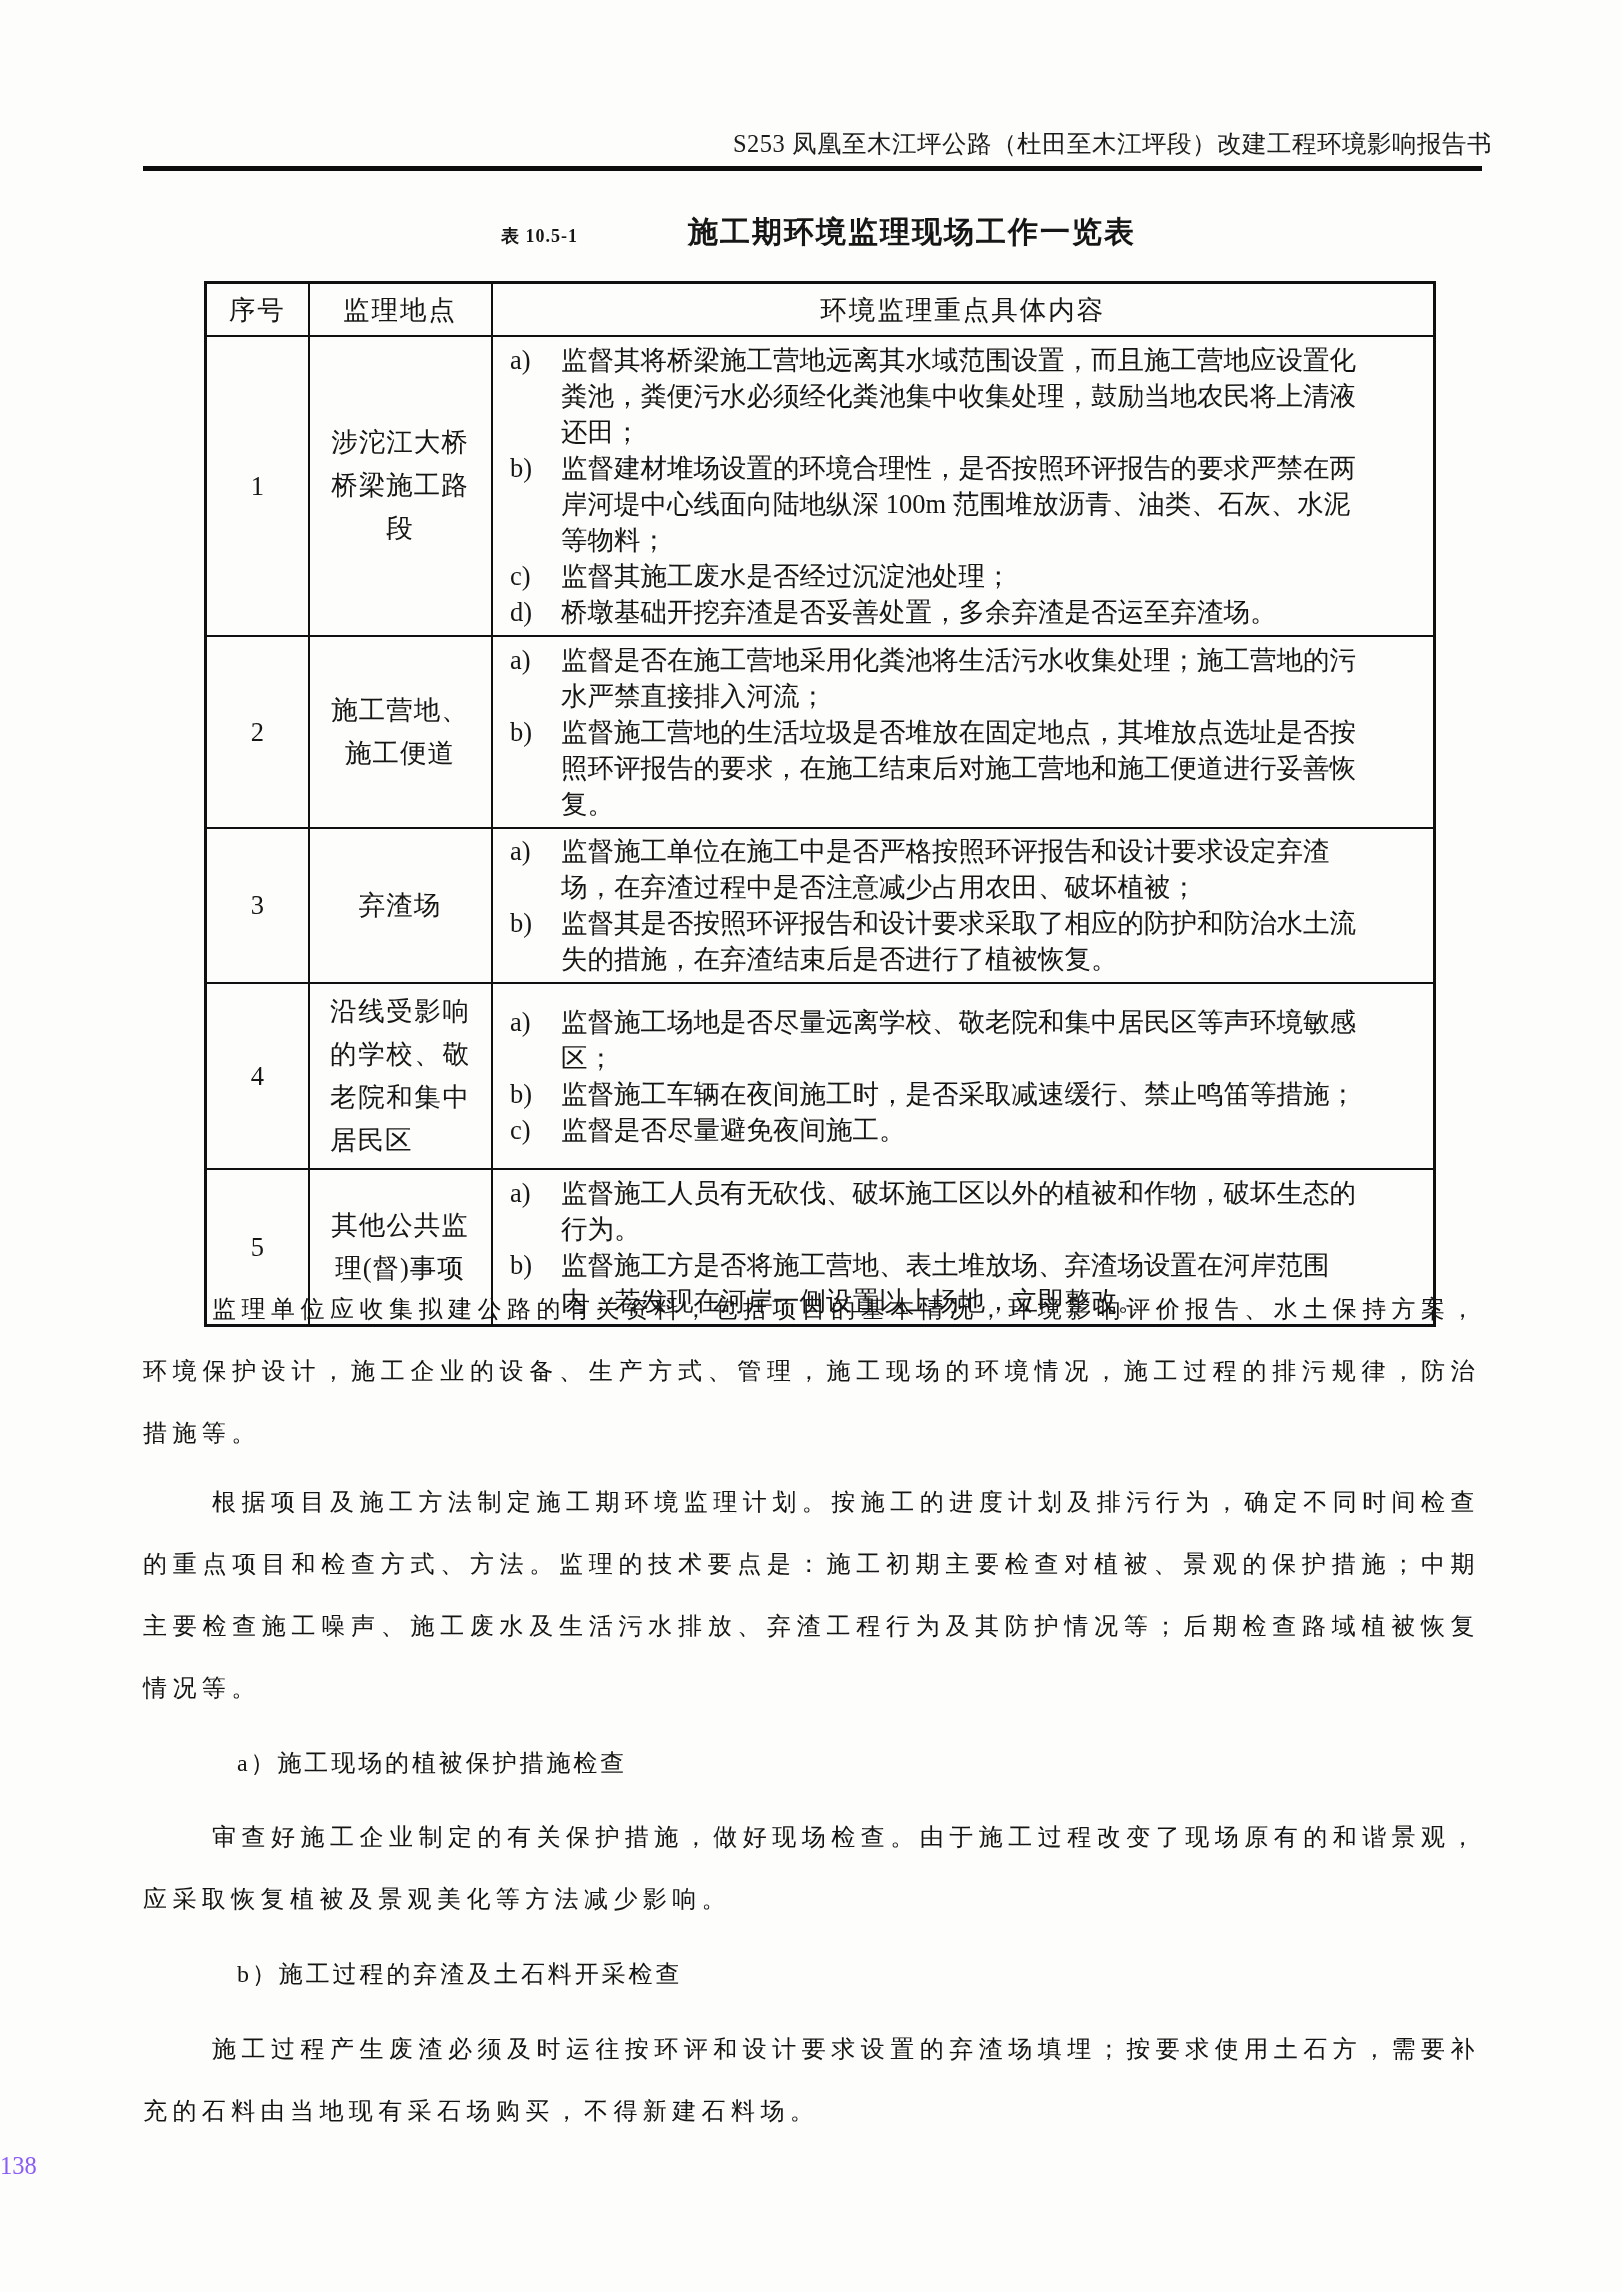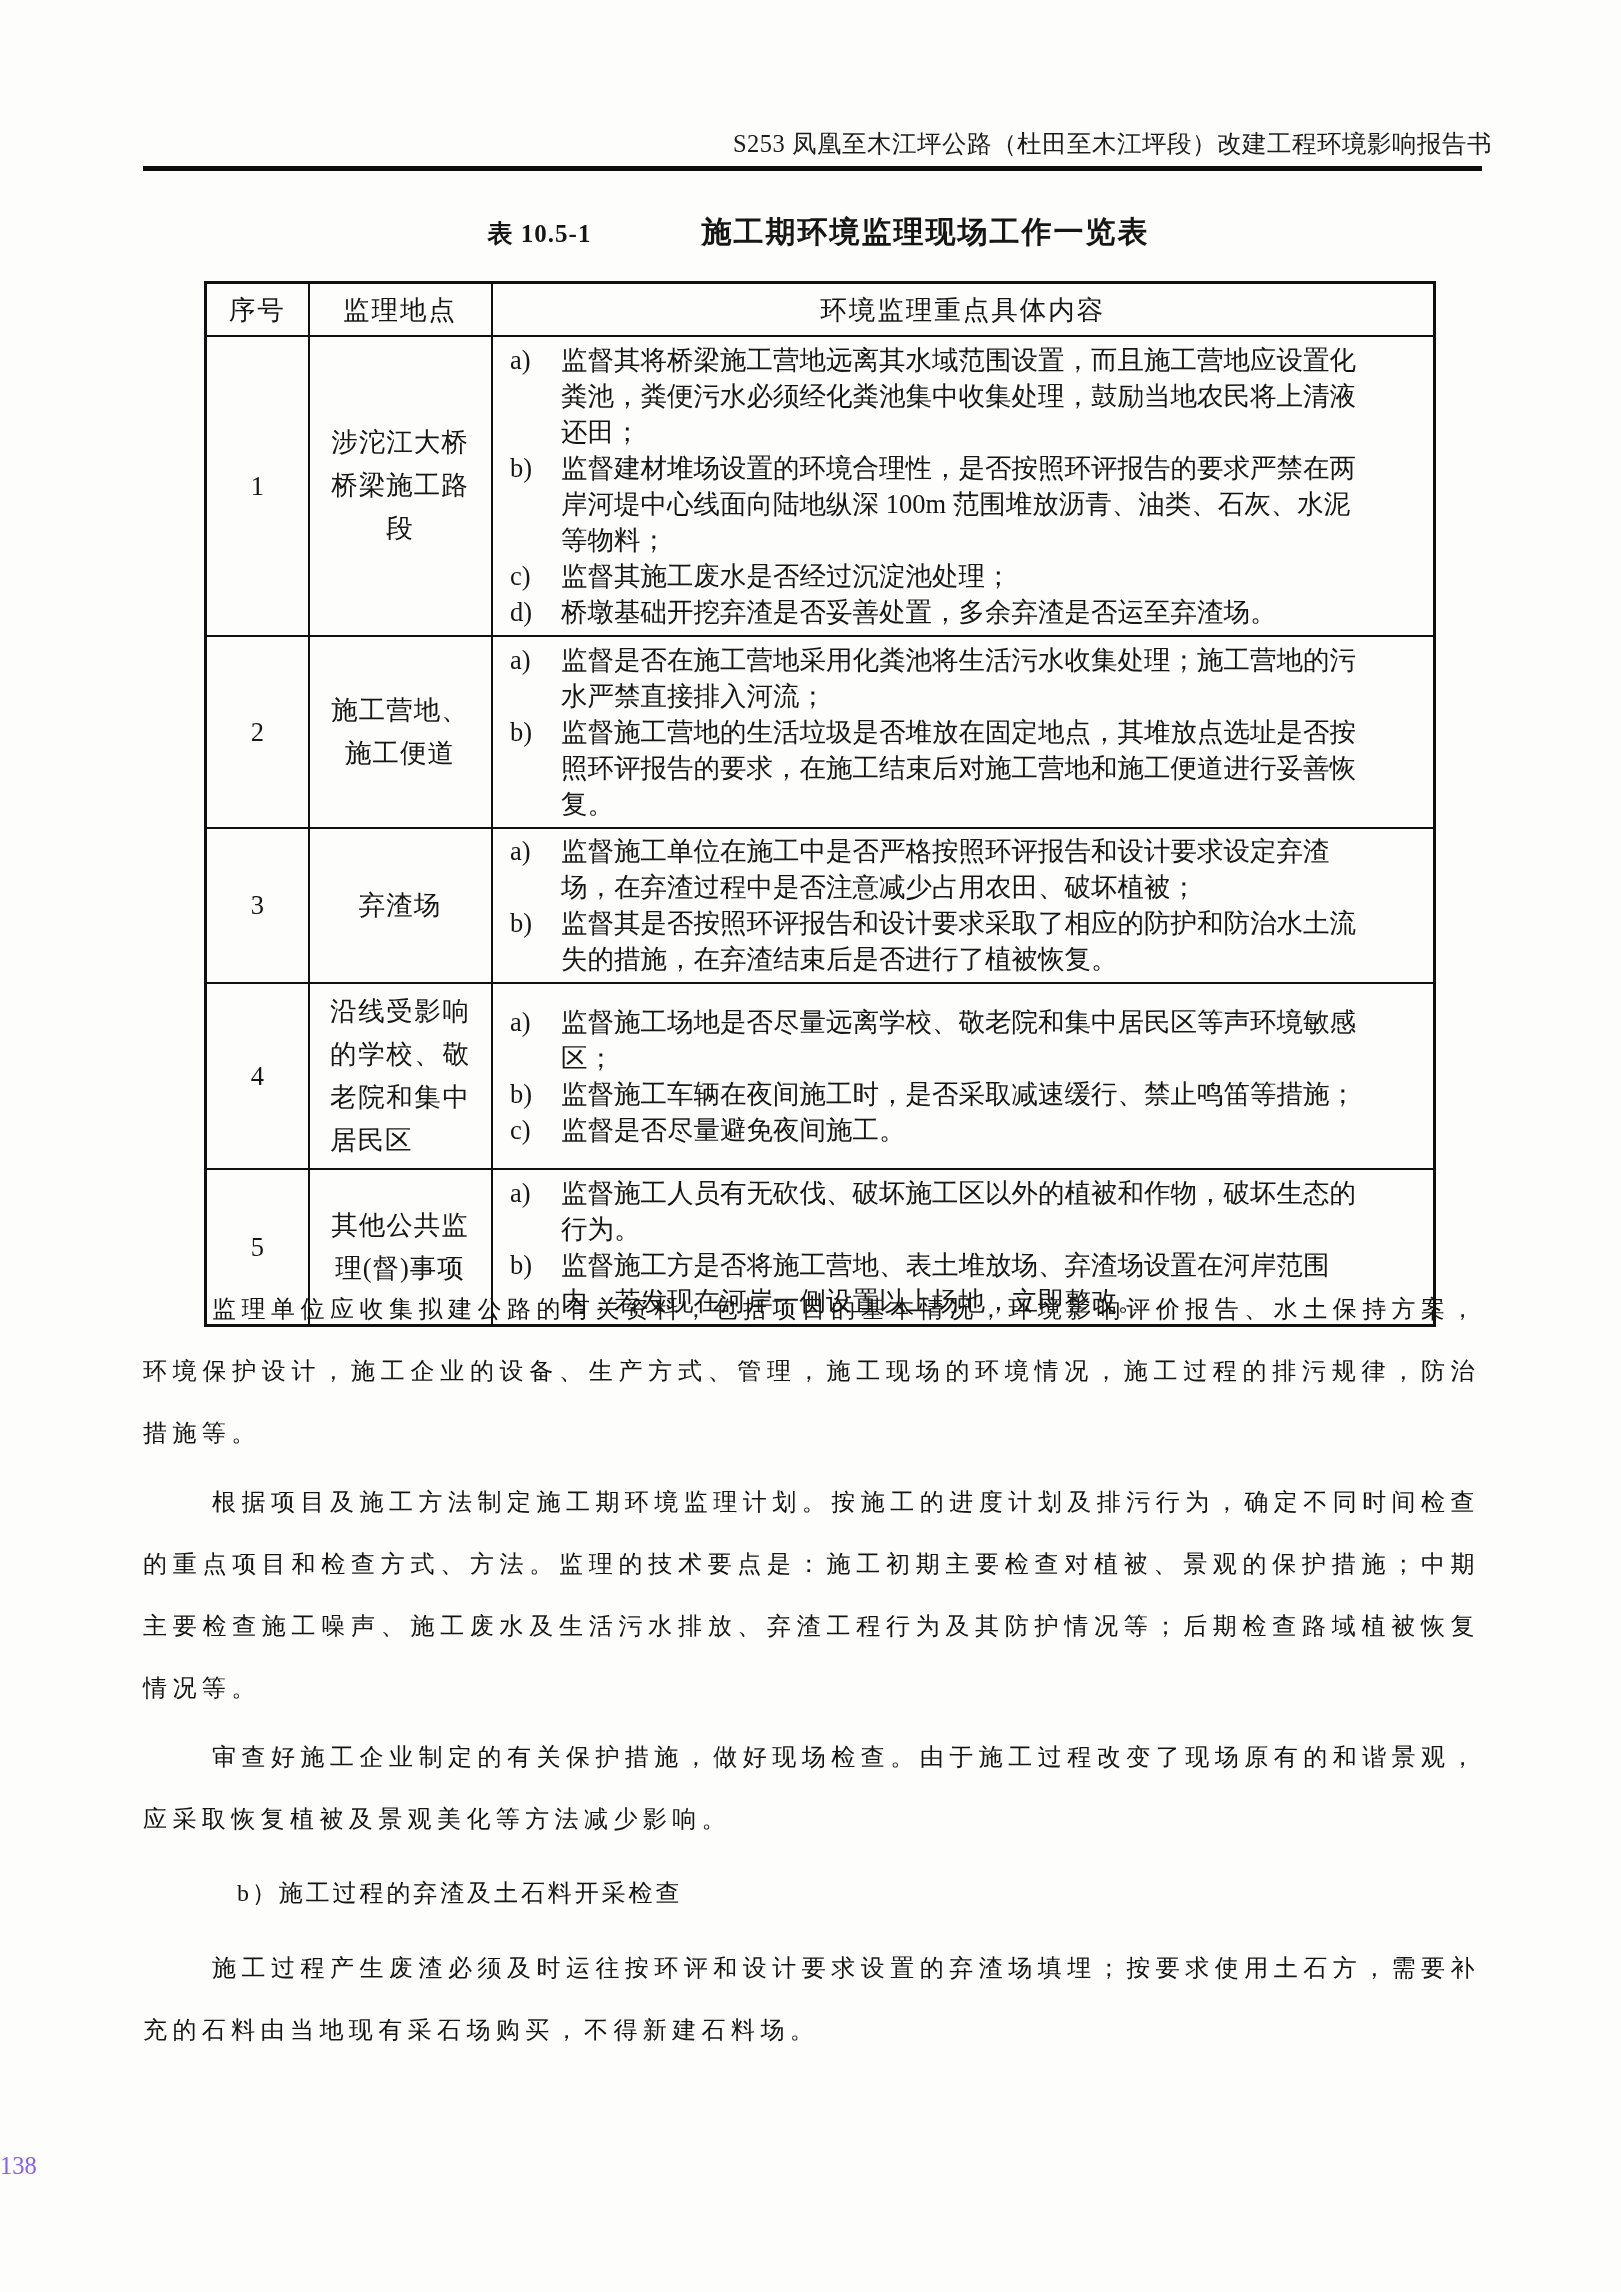--- a/index.html
+++ b/index.html
@@ -18,21 +18,21 @@
     text-align:right;font-size:24.5px;letter-spacing:0.5px;color:#1c1c1c;
   }
   .header-rule{
     position:absolute;top:166px;left:143px;width:1339px;height:4.9px;background:#0d0d0d;
   }
   
   .table-caption{
     position:absolute;top:212px;left:204px;width:1229px;
     display:flex;justify-content:center;align-items:baseline;gap:110px;
   }
-  .caption-label{font-size:25px;font-weight:bold;letter-spacing:1px;}
+  .caption-label{font-size:18px;font-weight:bold;letter-spacing:1px;}
   .caption-title{
     font-family:"Liberation Sans","DejaVu Sans",sans-serif;
     font-size:30px;font-weight:bold;letter-spacing:2px;
   }
   
   table.work-table{
     position:absolute;top:281px;left:204px;width:1229px;
     border-collapse:collapse;table-layout:fixed;
     font-size:26.5px;line-height:36px;
     border:3.9px solid #101010;
@@ -176,20 +176,21 @@
               <span class="item-text">监督施工方是否将施工营地、表土堆放场、弃渣场设置在河岸范围内，若发现在河岸一侧设置以上场地，立即整改。</span>
             </div>
         </td>
       </tr>
     </tbody>
   </table>
 
   <div class="body-text">
     <p class="para">监理单位应收集拟建公路的有关资料，包括项目的基本情况，环境影响评价报告、水土保持方案，环境保护设计，施工企业的设备、生产方式、管理，施工现场的环境情况，施工过程的排污规律，防治措施等。</p>
     <p class="para">根据项目及施工方法制定施工期环境监理计划。按施工的进度计划及排污行为，确定不同时间检查的重点项目和检查方式、方法。监理的技术要点是：施工初期主要检查对植被、景观的保护措施；中期主要检查施工噪声、施工废水及生活污水排放、弃渣工程行为及其防护情况等；后期检查路域植被恢复情况等。</p>
+    <p class="sub">a）施工现场的植被保护措施检查</p>
     <p class="para">审查好施工企业制定的有关保护措施，做好现场检查。由于施工过程改变了现场原有的和谐景观，应采取恢复植被及景观美化等方法减少影响。</p>
     <p class="sub">b）施工过程的弃渣及土石料开采检查</p>
     <p class="para">施工过程产生废渣必须及时运往按环评和设计要求设置的弃渣场填埋；按要求使用土石方，需要补充的石料由当地现有采石场购买，不得新建石料场。</p>
   </div>
 
   <div class="page-number">138</div>
 
 </div>
 
 

